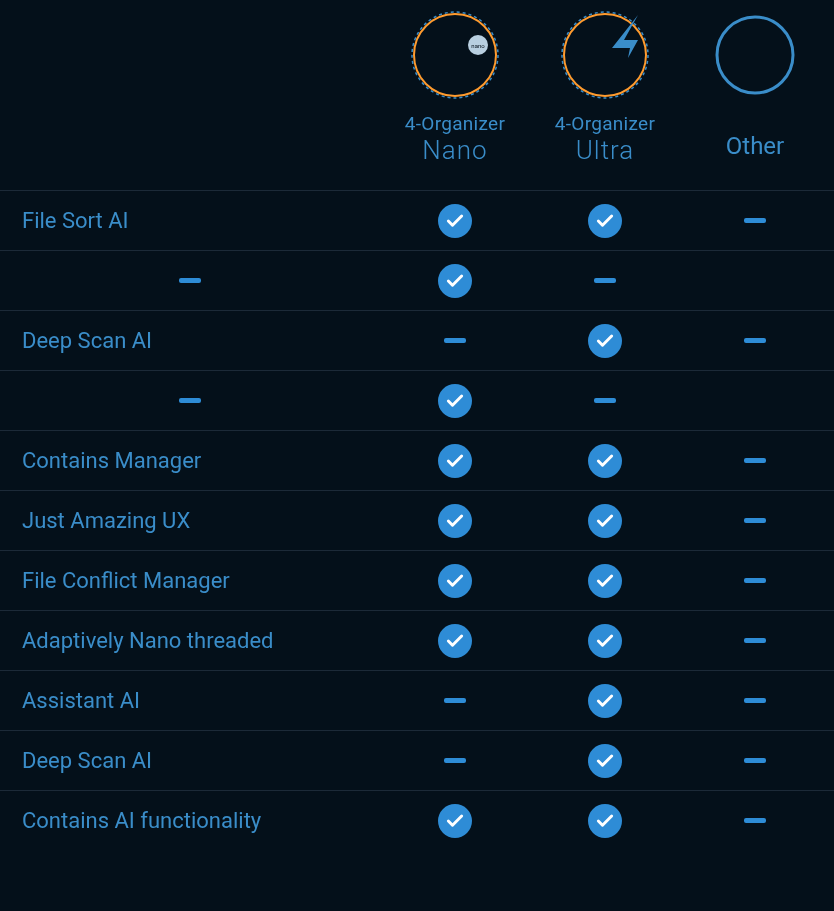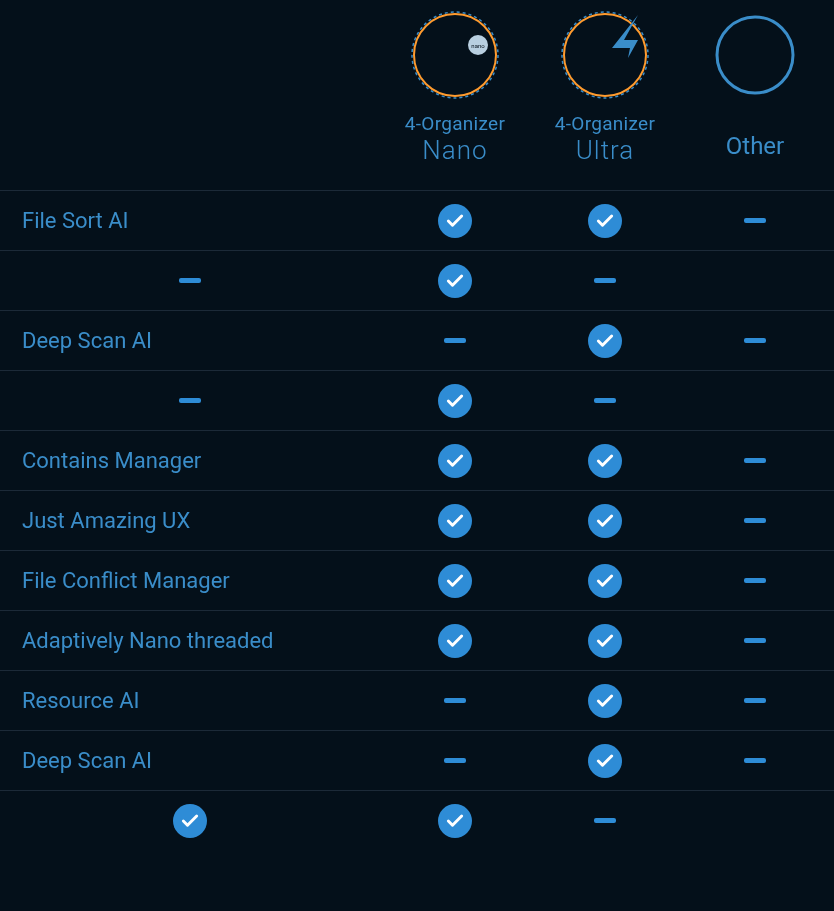--- a/index.html
+++ b/index.html
@@ -267,21 +267,21 @@
             <svg viewBox="0 0 24 24">
               <path d="M4 12 L9 17 L20 6" stroke="#ffffff" stroke-width="3.5" fill="none" stroke-linecap="round" stroke-linejoin="round"></path>
             </svg>
           </div>
         </div>
         <div class="cell">
           <div class="dash"></div>
         </div>
       </div>
       <div class="feature-row">
-        <div class="feature-label">Resource AI</div>
+        <div class="feature-label">Assistant AI</div>
         <div class="cell">
           <div class="dash"></div>
         </div>
         <div class="cell">
           <div class="check">
             <svg viewBox="0 0 24 24">
               <path d="M4 12 L9 17 L20 6" stroke="#ffffff" stroke-width="3.5" fill="none" stroke-linecap="round" stroke-linejoin="round"></path>
             </svg>
           </div>
         </div>
@@ -299,20 +299,21 @@
             <svg viewBox="0 0 24 24">
               <path d="M4 12 L9 17 L20 6" stroke="#ffffff" stroke-width="3.5" fill="none" stroke-linecap="round" stroke-linejoin="round"></path>
             </svg>
           </div>
         </div>
         <div class="cell">
           <div class="dash"></div>
         </div>
       </div>
       <div class="feature-row">
+        <div class="feature-label">Contains AI functionality</div>
         <div class="cell">
           <div class="check">
             <svg viewBox="0 0 24 24">
               <path d="M4 12 L9 17 L20 6" stroke="#ffffff" stroke-width="3.5" fill="none" stroke-linecap="round" stroke-linejoin="round"></path>
             </svg>
           </div>
         </div>
         <div class="cell">
           <div class="check">
             <svg viewBox="0 0 24 24">

